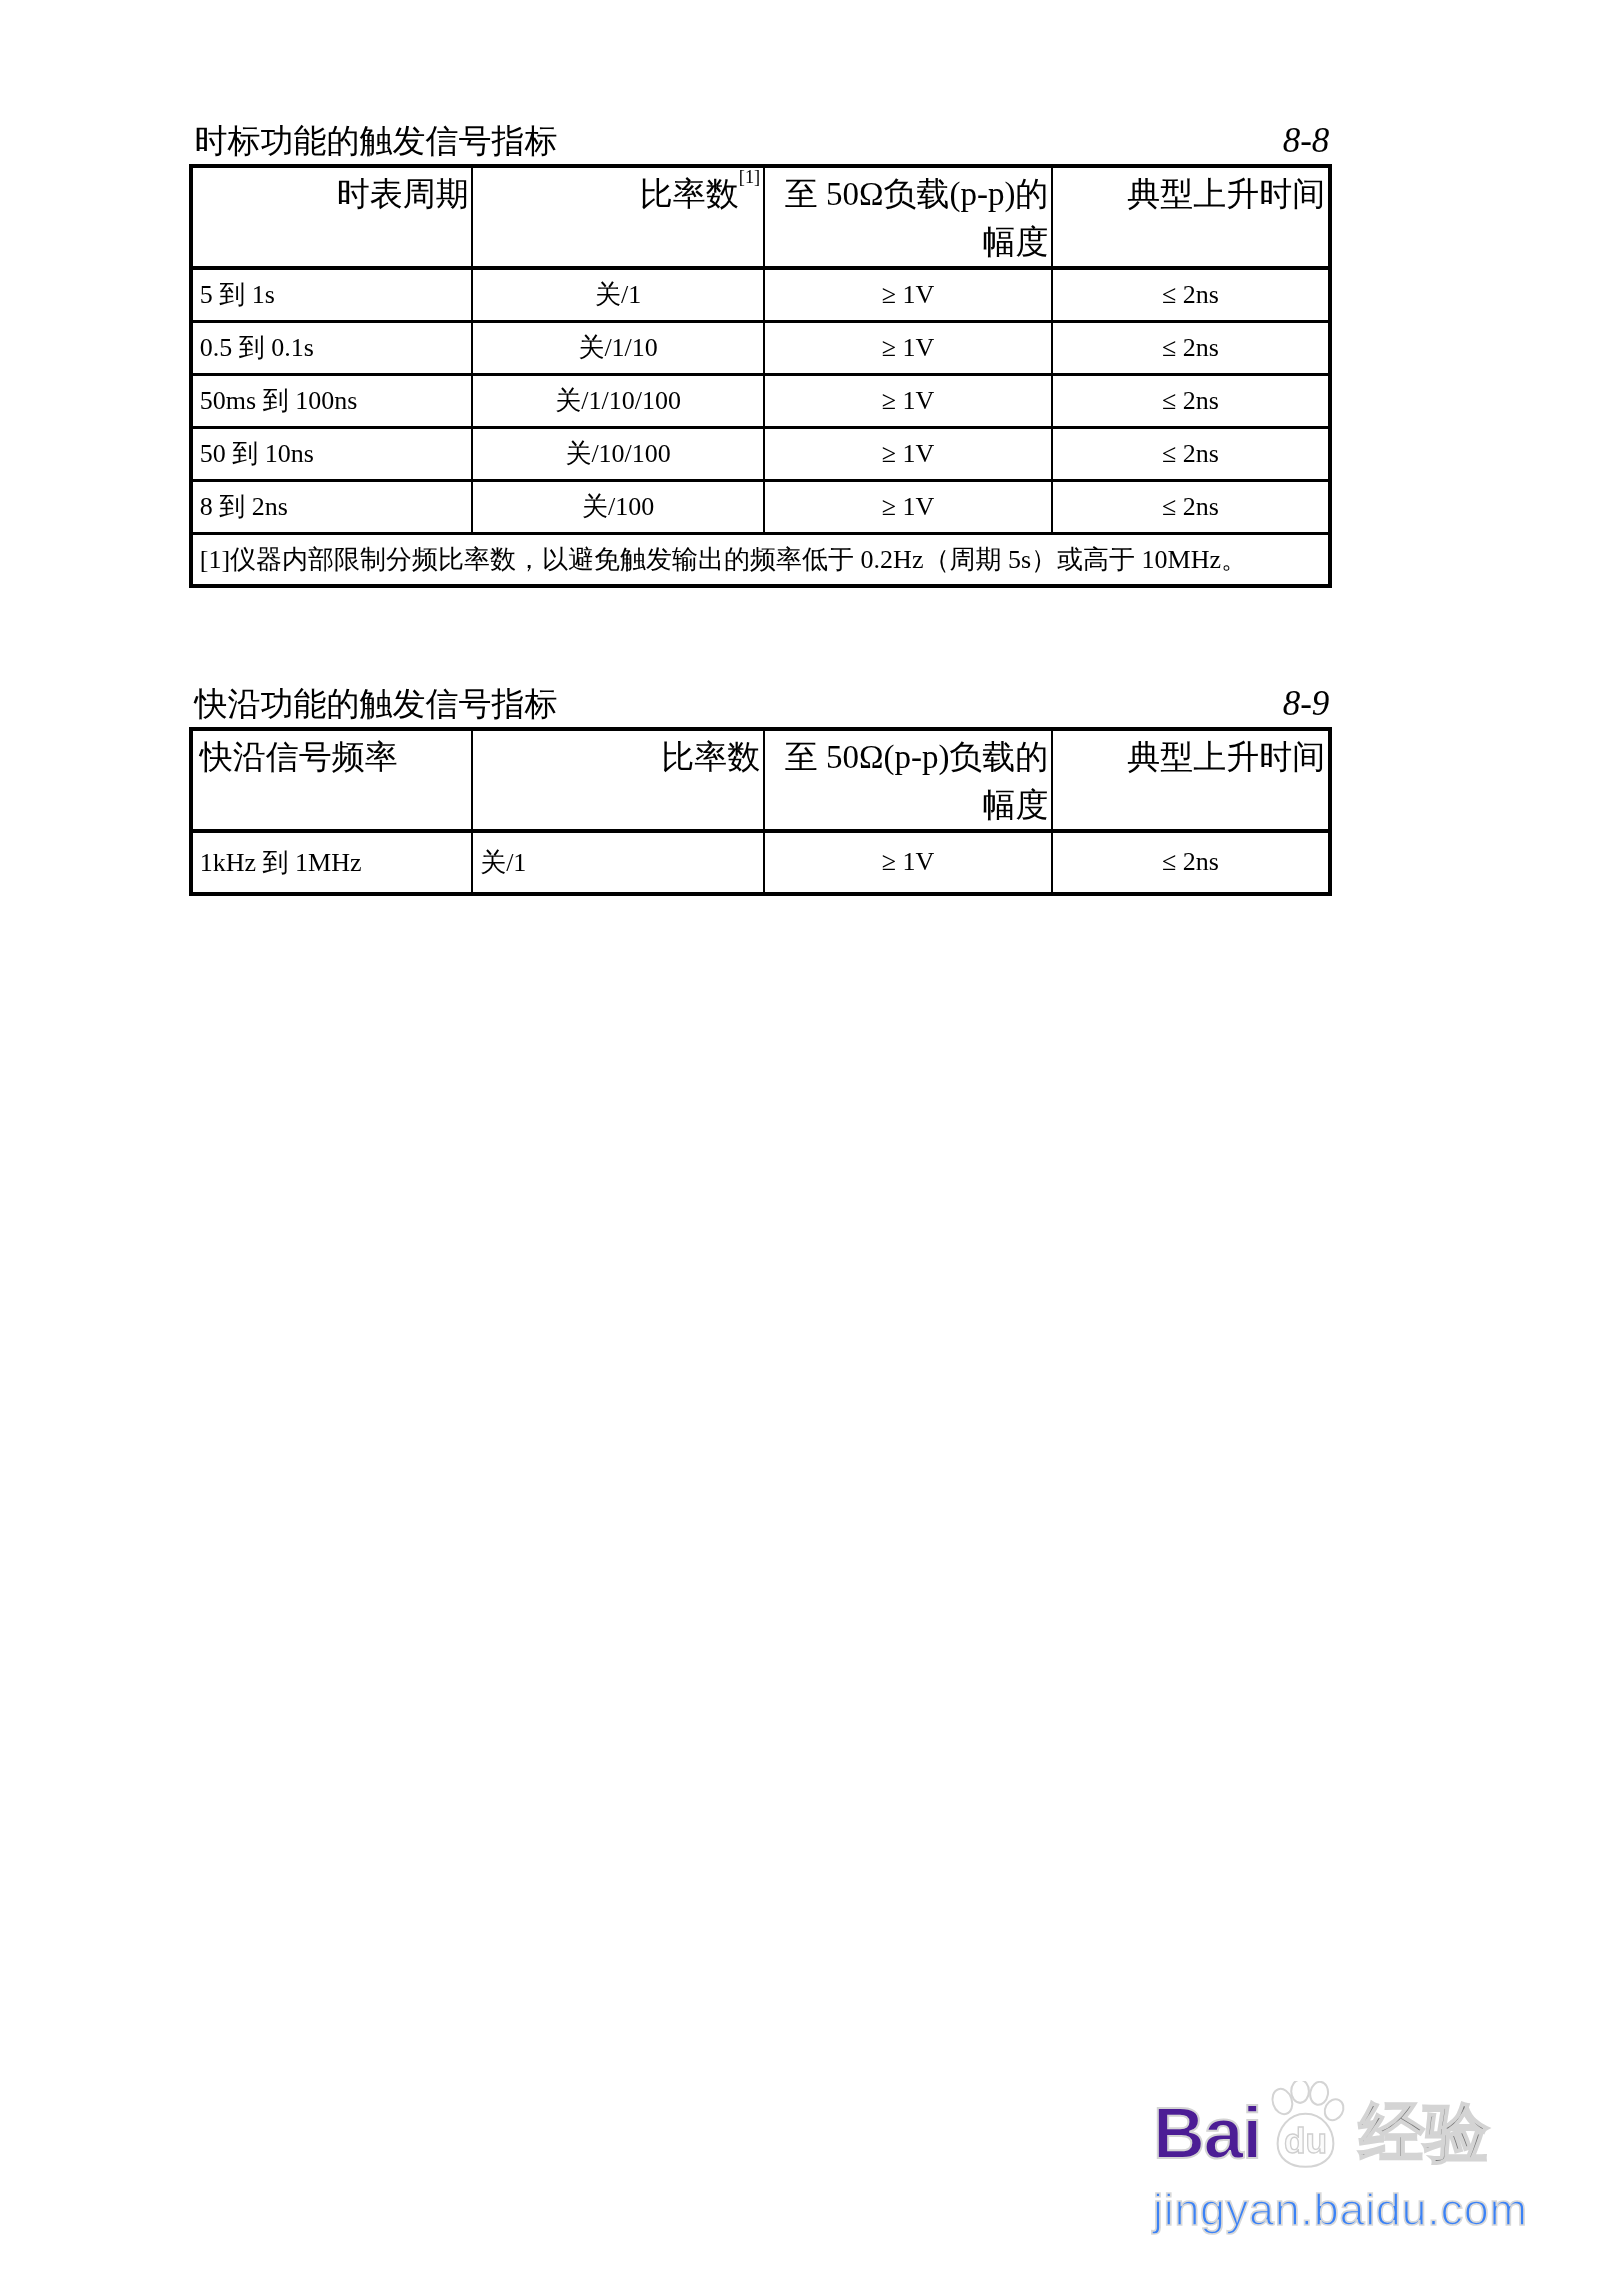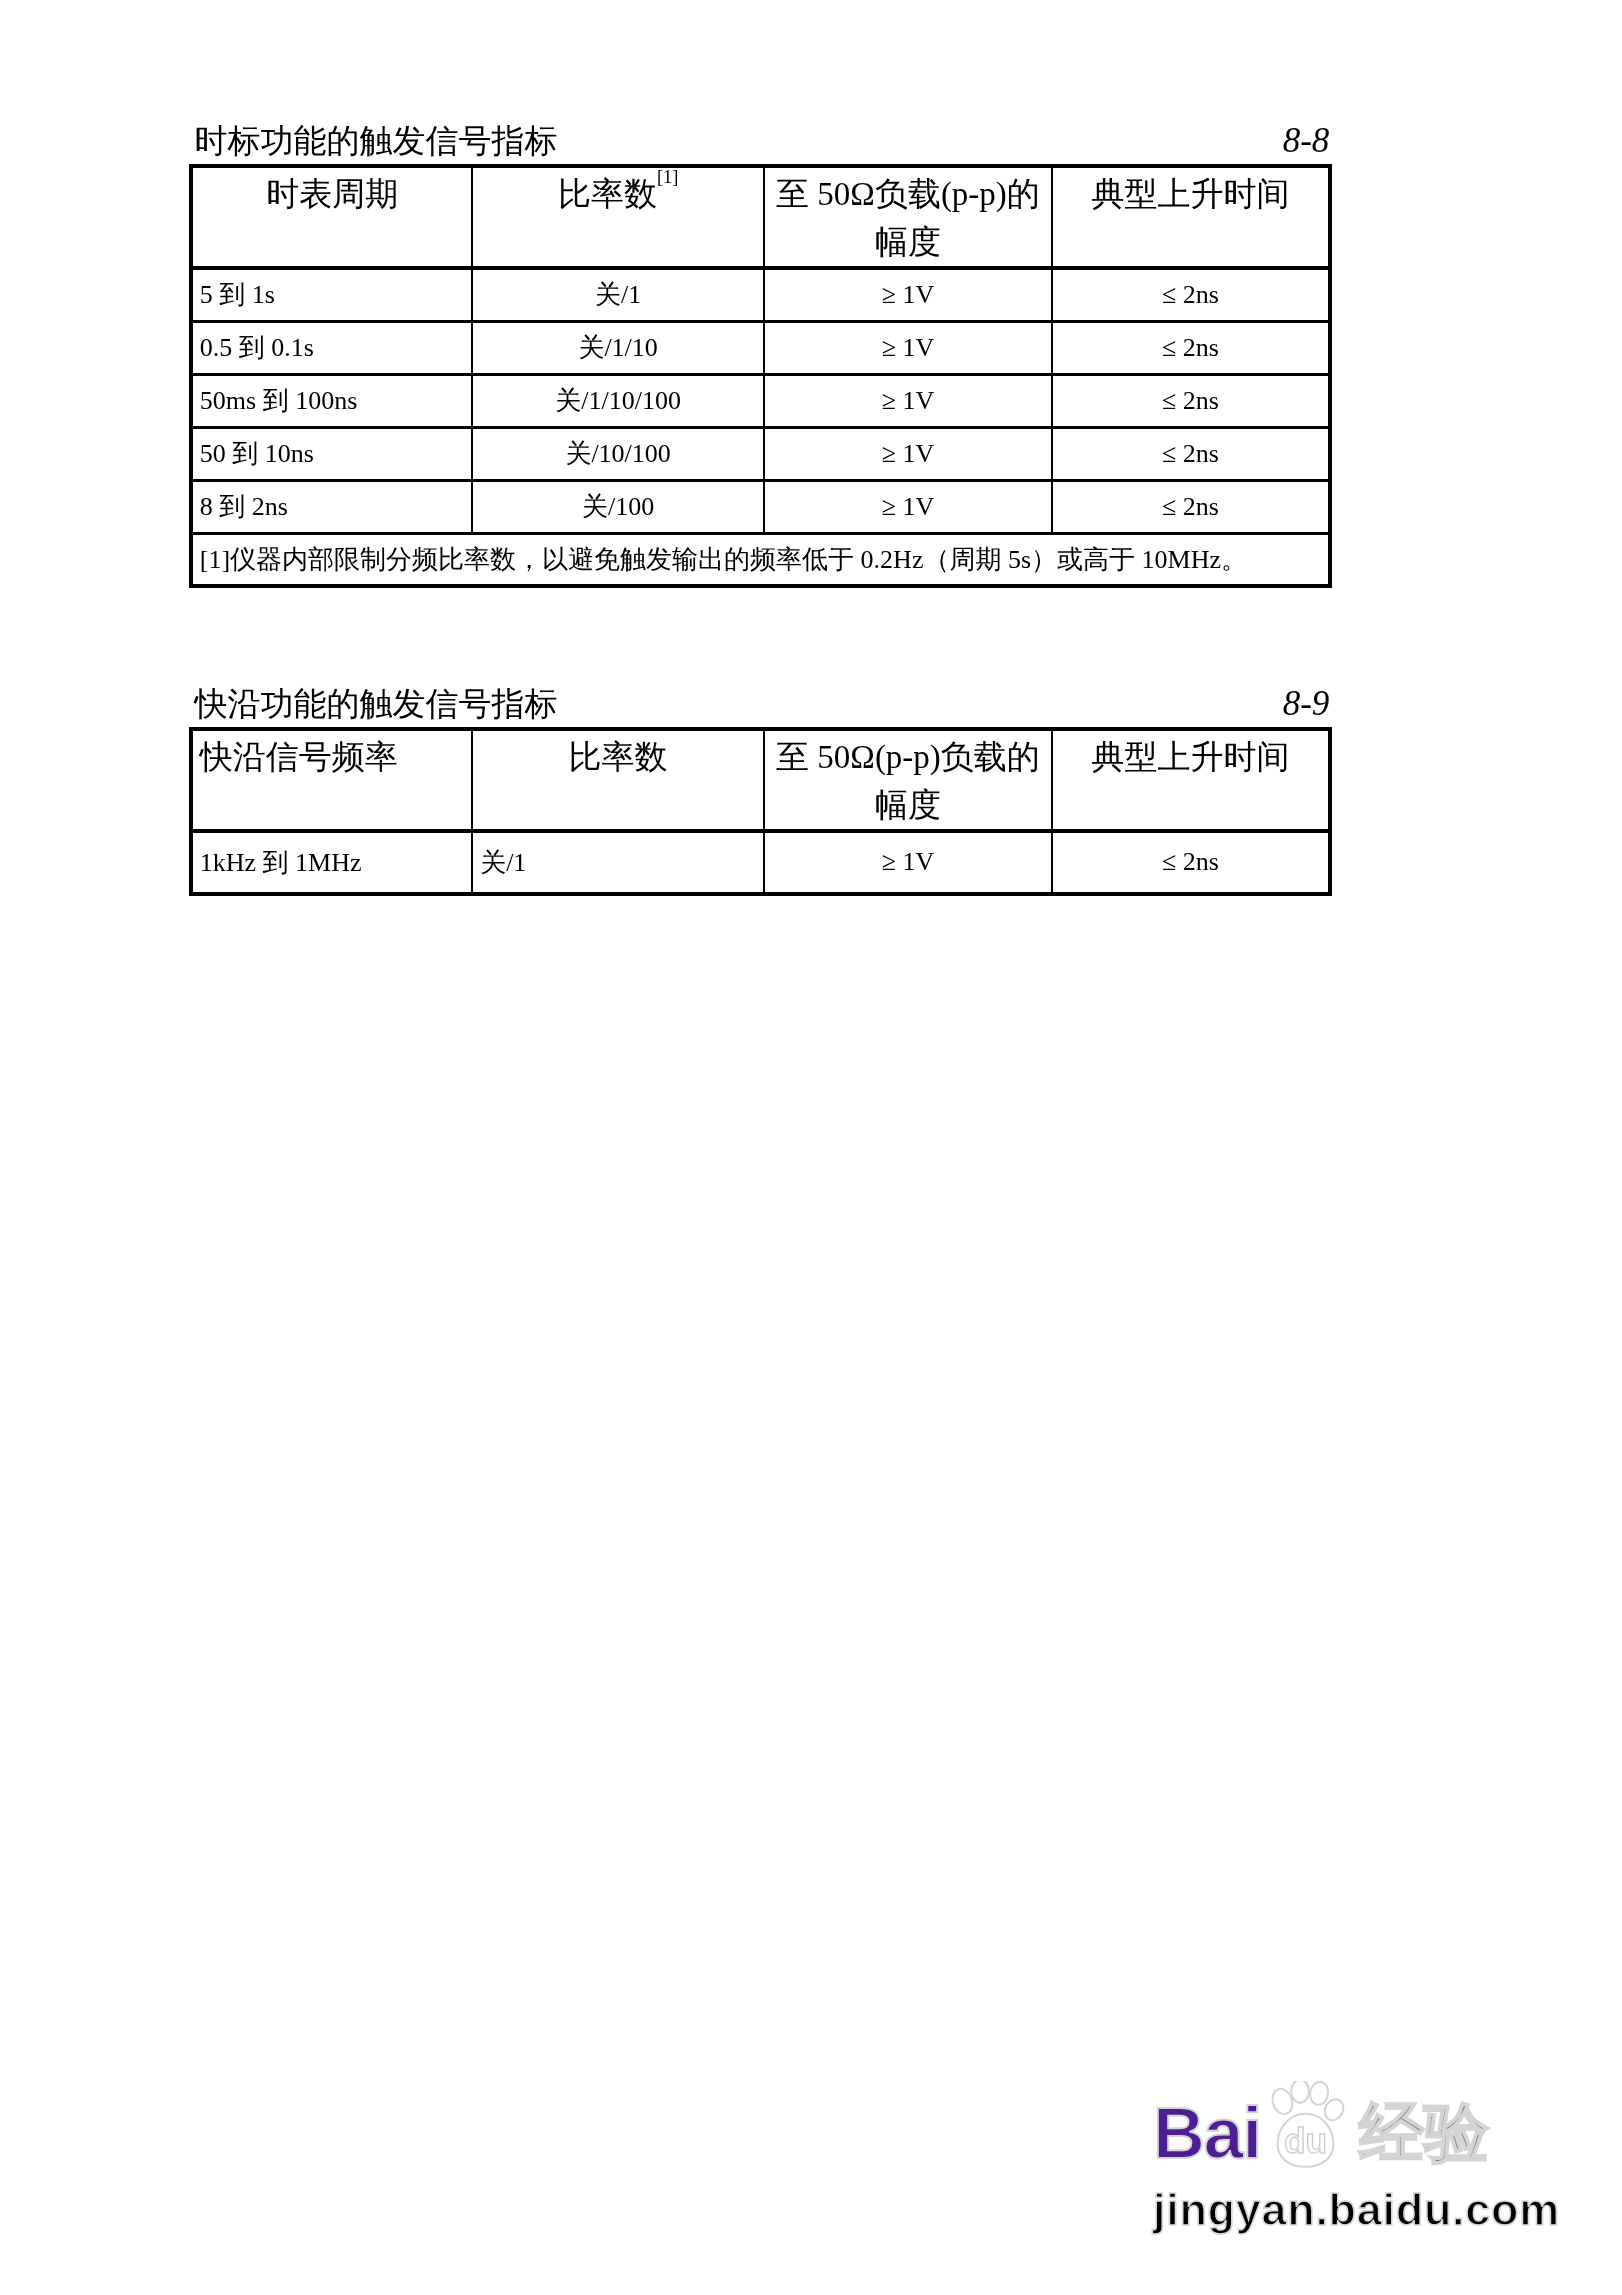--- a/index.html
+++ b/index.html
@@ -54,21 +54,21 @@
   }
   table.grid th,
   table.grid td {
     border: 2px solid #000;
     font-weight: normal;
     overflow: hidden;
   }
   table.grid thead th {
     border-bottom: 4.1px solid #000;
     vertical-align: top;
-    text-align: center;
+    text-align: right;
     font-size: 33px;
     line-height: 49px;
     padding: 1.4px 2.7px 0 2.7px;
   }
   #table-1 thead th { height: 95px; }
   #table-2 thead th { height: 94px; }
 
   table.grid tbody td {
     border-top: 3.4px solid #000;
     vertical-align: middle;
@@ -126,24 +126,24 @@
   }
   .wm-jingyan {
     font-size: 65px;
     font-weight: bold;
     margin-left: 11px;
     color: #737373;
     -webkit-text-stroke: 2px #d4d4d4;
   }
   .wm-url {
     font-size: 45px;
-    font-weight: bold;
+    font-weight: normal;
     letter-spacing: 0.7px;
     margin-top: 5.5px;
-    color: #000000;
+    color: #3b82f6;
     -webkit-text-stroke: 1.7px #d8d8d8;
     white-space: nowrap;
   }
 </style>
 </head>
 <body>
 
 <div class="page">
 
   <section class="spec-section" id="section-1">

